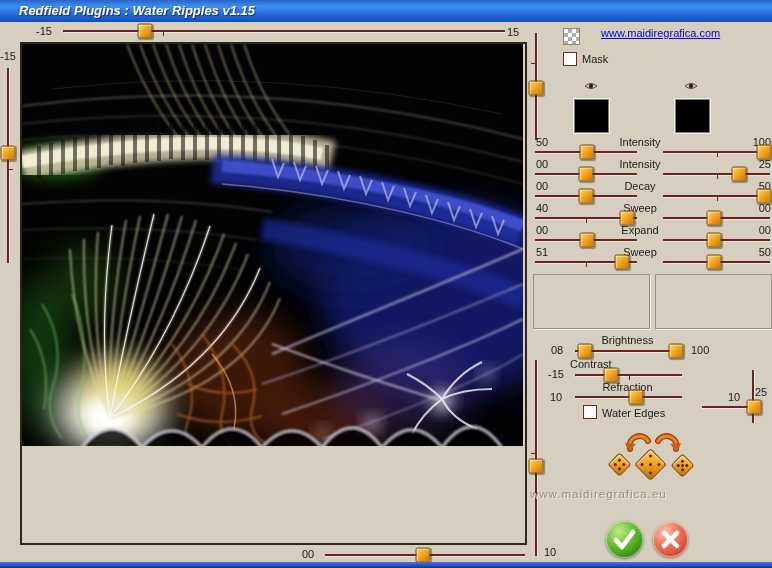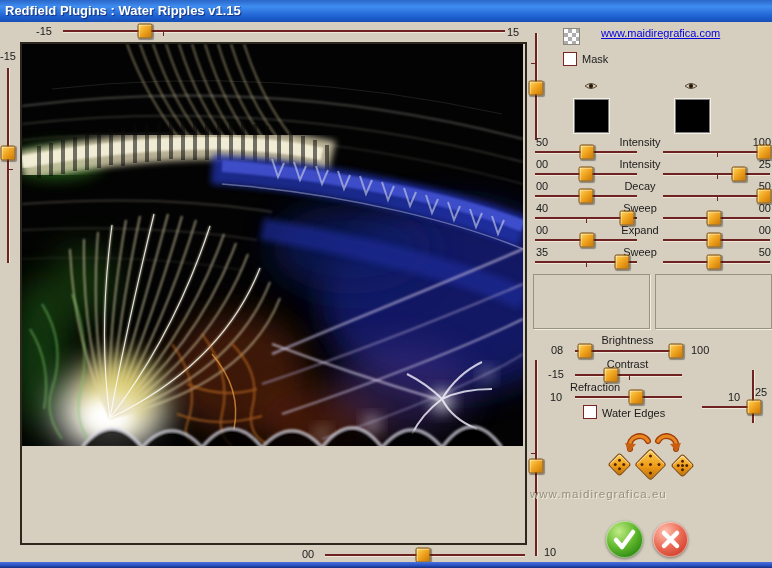--- a/index.html
+++ b/index.html
@@ -3,22 +3,22 @@
 <meta charset="utf-8">
 <style>
   html,body{margin:0;padding:0;}
   #app{position:relative;width:772px;height:568px;background:#d6cfc0;overflow:hidden;
        font-family:"Liberation Sans",sans-serif;}
   .abs{position:absolute;}
   .lbl{font-size:11px;color:#1a1a1a;white-space:nowrap;}
   
   .titlebar{left:0;top:0;width:772px;height:22px;
     background:linear-gradient(180deg,#2a66c8 0%,#3f8df0 30%,#1c5ecf 78%,#174fb4 100%);}
-  .titlebar .txt{font-size:13px;font-weight:bold;color:#fff;line-height:22px;padding-left:5px;
-    text-shadow:1px 1px 1px rgba(0,0,40,.55);}
+  .titlebar .txt{font-size:13px;font-weight:bold;color:#fff;line-height:22px;padding-left:19px;
+    text-shadow:1px 1px 1px rgba(0,0,40,.55);font-style:italic;}
   
   .track-h{height:2px;background:#6e2222;border-bottom:1px solid #efe8d8;}
   .track-v{width:2px;background:#6e2222;border-right:1px solid #efe8d8;}
   .handle{position:absolute;width:13px;height:13px;top:50%;
     background:linear-gradient(135deg,#ffd75e 0%,#f0a31e 50%,#c97806 100%);
     border:1px solid #7c4a00;border-radius:2px;transform:translate(-50%,-50%);
     box-shadow:inset 1px 1px 0 rgba(255,255,255,.65),1px 1px 1px rgba(0,0,0,.35);}
   .handle-v{position:absolute;width:13px;height:13px;left:50%;
     background:linear-gradient(135deg,#ffd75e 0%,#f0a31e 50%,#c97806 100%);
     border:1px solid #7c4a00;border-radius:2px;transform:translate(-50%,-50%);
@@ -283,21 +283,21 @@
   <div class="abs lbl" style="left:741px;top:224px;width:30px;text-align:right">00</div>
   <div class="abs track-h" style="left:535px;top:239px;width:102px">
     <div class="tick"></div>
     <div class="handle" style="left: 51%;"></div>
   </div>
   <div class="abs track-h" style="left:663px;top:239px;width:107px">
     <div class="tick"></div>
     <div class="handle" style="left: 48%;"></div>
   </div>
 
-  <div class="abs lbl" style="left:536px;top:246px">35</div>
+  <div class="abs lbl" style="left:536px;top:246px">51</div>
   <div class="abs lbl" style="left:570px;top:246px;width:140px;text-align:center">Sweep</div>
   <div class="abs lbl" style="left:741px;top:246px;width:30px;text-align:right">50</div>
   <div class="abs track-h" style="left:535px;top:261px;width:102px">
     <div class="tick"></div>
     <div class="handle" style="left: 85%;"></div>
   </div>
   <div class="abs track-h" style="left:663px;top:261px;width:107px">
     <div class="tick"></div>
     <div class="handle" style="left: 48%;"></div>
   </div>
@@ -306,28 +306,28 @@
   <div class="abs box" style="left:655px;top:274px"></div>
 
   <div class="abs lbl" style="left:570px;top:334px;width:115px;text-align:center">Brightness</div>
   <div class="abs lbl" style="left:551px;top:344px">08</div>
   <div class="abs track-h" style="left:575px;top:350px;width:107px">
     <div class="handle" style="left: 9%;"></div>
     <div class="handle" style="left: 94%;"></div>
   </div>
   <div class="abs lbl" style="left:691px;top:344px">100</div>
 
-  <div class="abs lbl" style="left:570px;top:358px;width:115px;text-align:center">Contrast</div>
+  <div class="abs lbl" style="left:570px;top:358px;width:115px;text-align:left">Contrast</div>
   <div class="abs lbl" style="left:548px;top:368px">-15</div>
   <div class="abs track-h" style="left:575px;top:374px;width:107px">
     <div class="tick"></div>
     <div class="handle" style="left: 34%;"></div>
   </div>
 
-  <div class="abs lbl" style="left:570px;top:381px;width:115px;text-align:left">Refraction</div>
+  <div class="abs lbl" style="left:570px;top:381px;width:115px;text-align:center">Refraction</div>
   <div class="abs lbl" style="left:550px;top:391px">10</div>
   <div class="abs track-h" style="left:575px;top:396px;width:107px">
     <div class="handle" style="left: 57%;"></div>
   </div>
 
   <div class="abs chk" style="left:583px;top:405px"></div>
   <div class="abs lbl" style="left:602px;top:407px">Water Edges</div>
 
   <div class="abs lbl" style="left:728px;top:391px">10</div>
   <div class="abs lbl" style="left:755px;top:386px">25</div>

